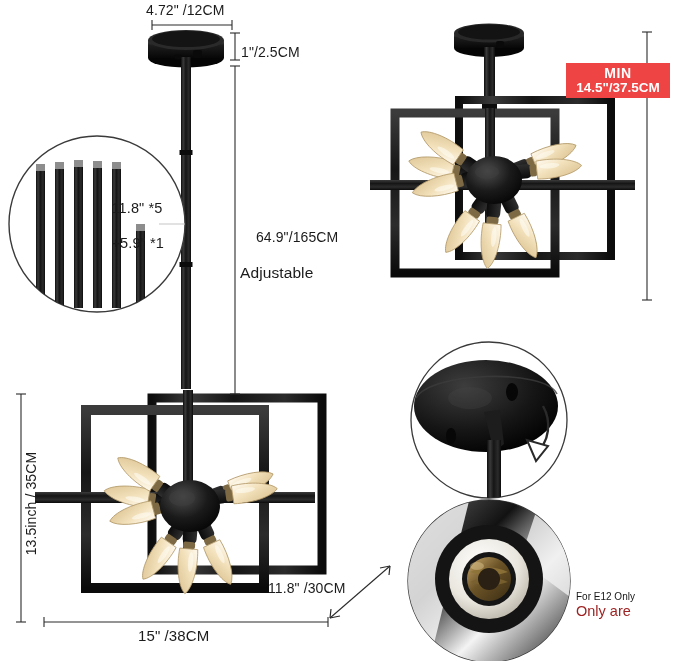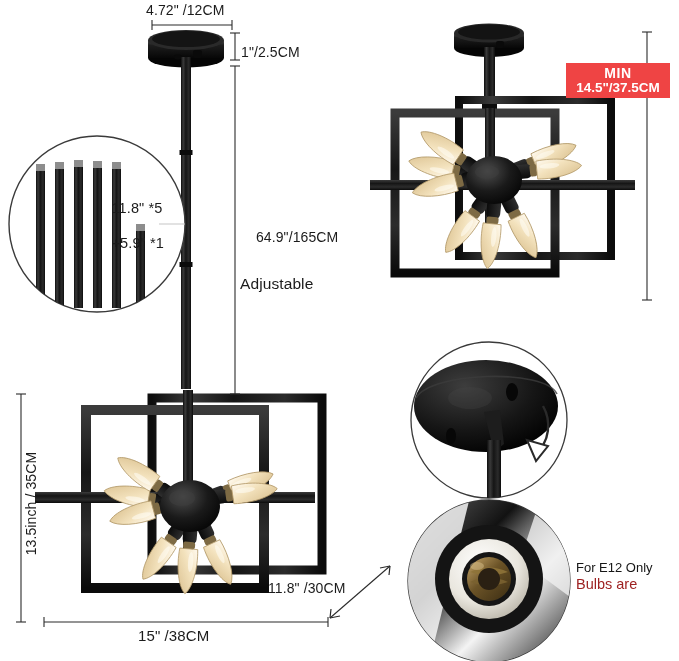--- a/index.html
+++ b/index.html
@@ -32,21 +32,21 @@
     font-size: 14px;
     line-height: 1.22;
     white-space: pre;
     letter-spacing: 0.1px;
   }
 
   #label-width-top   { left: 146px; top: 2px; }
   #label-canopy-h    { left: 241px; top: 44px; }
   #label-rods        { left: 95px;  top: 182px; font-size: 14.5px; }
   #label-adjustable  { left: 240px; top: 212px; }
-  #label-adjustable .line2 { font-size: 15.5px; display:block; margin-top: 12px;}
+  #label-adjustable .line2 { font-size: 15.5px; display:block; margin-top: 1px;}
   #label-depth       { left: 268px; top: 580px; }
   #label-width-bot   { left: 138px; top: 627px; font-size: 15px; }
   #label-height-left {
     left: -33px; top: 495px;
     width: 130px;
     text-align: center;
     transform: rotate(-90deg);
     transform-origin: 50% 50%;
     font-size: 14px;
   }
@@ -63,21 +63,21 @@
   }
   #badge-min .t1 { display: block; font-size: 14px; font-weight: bold; letter-spacing: 0.6px;}
   #badge-min .t2 { display: block; font-size: 13.5px; font-weight: bold; margin-top: -1px;}
 
   #callout-e12 {
     position: absolute;
     left: 576px; top: 560px;
     width: 100px;
   }
   #callout-e12 .l1 {
-    display: block; color: #161616; font-size: 13px; line-height: 1.24;
+    display: block; color: #161616; font-size: 10px; line-height: 1.24; margin-top: 31px;
   }
   #callout-e12 .l2 {
     display: block; color: #9e2222; font-size: 14.5px; line-height: 1.24;
   }
 </style>
 </head>
 <body>
 
 <div id="stage">
 
@@ -388,16 +388,16 @@
 
   <div class="dimtext" id="label-height-left">13.5inch / 35CM</div>
 
   <div id="badge-min">
     <span class="t1">MIN</span>
     <span class="t2">14.5"/37.5CM</span>
   </div>
 
   <div id="callout-e12">
     <span class="l1">For E12 Only</span>
-    <span class="l2">Bulbs are</span>
+    <span class="l2">Only are</span>
   </div>
 
 </div>
 
 </body></html>

